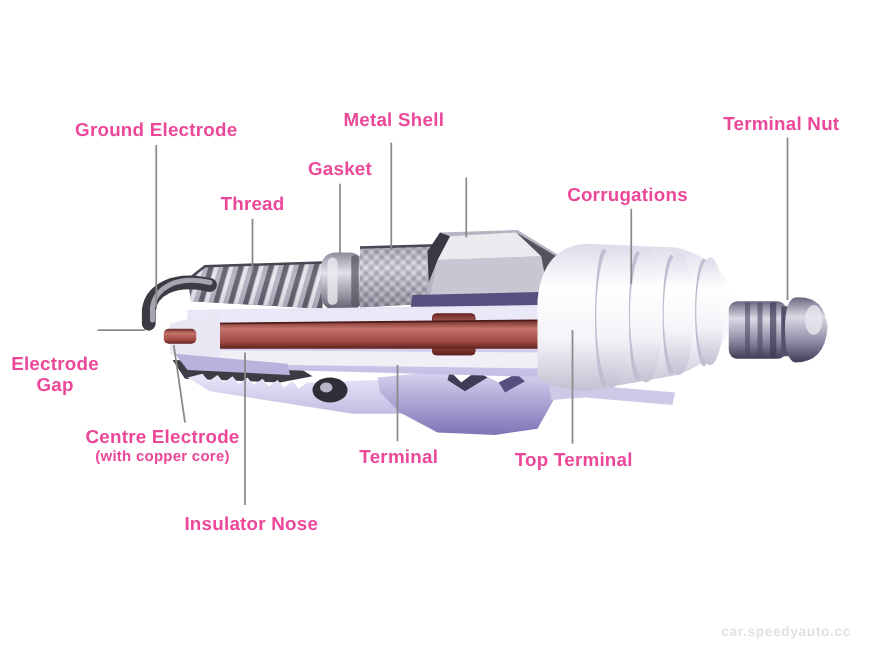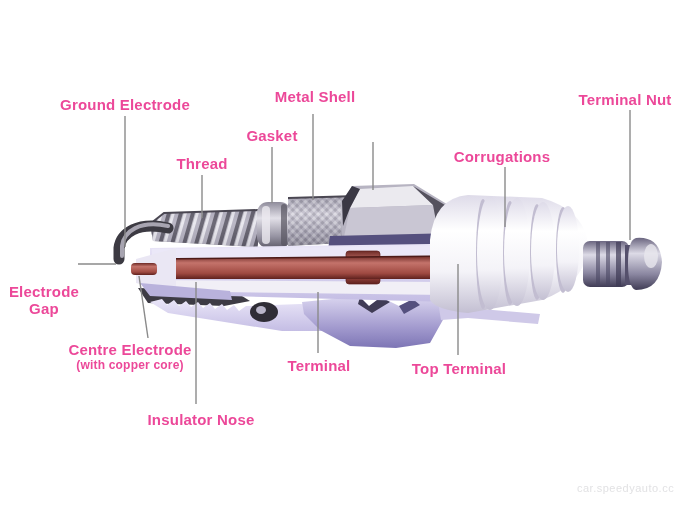--- a/index.html
+++ b/index.html
@@ -7,22 +7,22 @@
     position:relative;width:700px;height:522px;background:#ffffff;overflow:hidden;
     font-family:"Liberation Sans",sans-serif;
   }
   .lbl{
     position:absolute;text-align:center;font-weight:bold;font-size:15px;
     color:#ec4899;line-height:17px;letter-spacing:0.2px;white-space:nowrap;
   }
   .lbl .sub{display:block;font-size:12px;line-height:14px;}
   #plug-svg{position:absolute;left:0;top:0;}
   .watermark{
-    position:absolute;left:577px;top:482px;width:120px;font-size:11px;
-    font-weight:normal;color:#e2e2e4;letter-spacing:0.5px;text-align:left;
+    position:absolute;left:577px;top:500px;width:120px;font-size:11px;
+    font-weight:bold;color:#e2e2e4;letter-spacing:0.5px;text-align:left;
   }
 </style>
 </head>
 <body>
 
 <div id="stage">
 
   <svg id="plug-svg" width="700" height="522" viewBox="0 0 700 522">
     <defs>
       <linearGradient id="gMetal" x1="0" y1="0" x2="0" y2="1">

